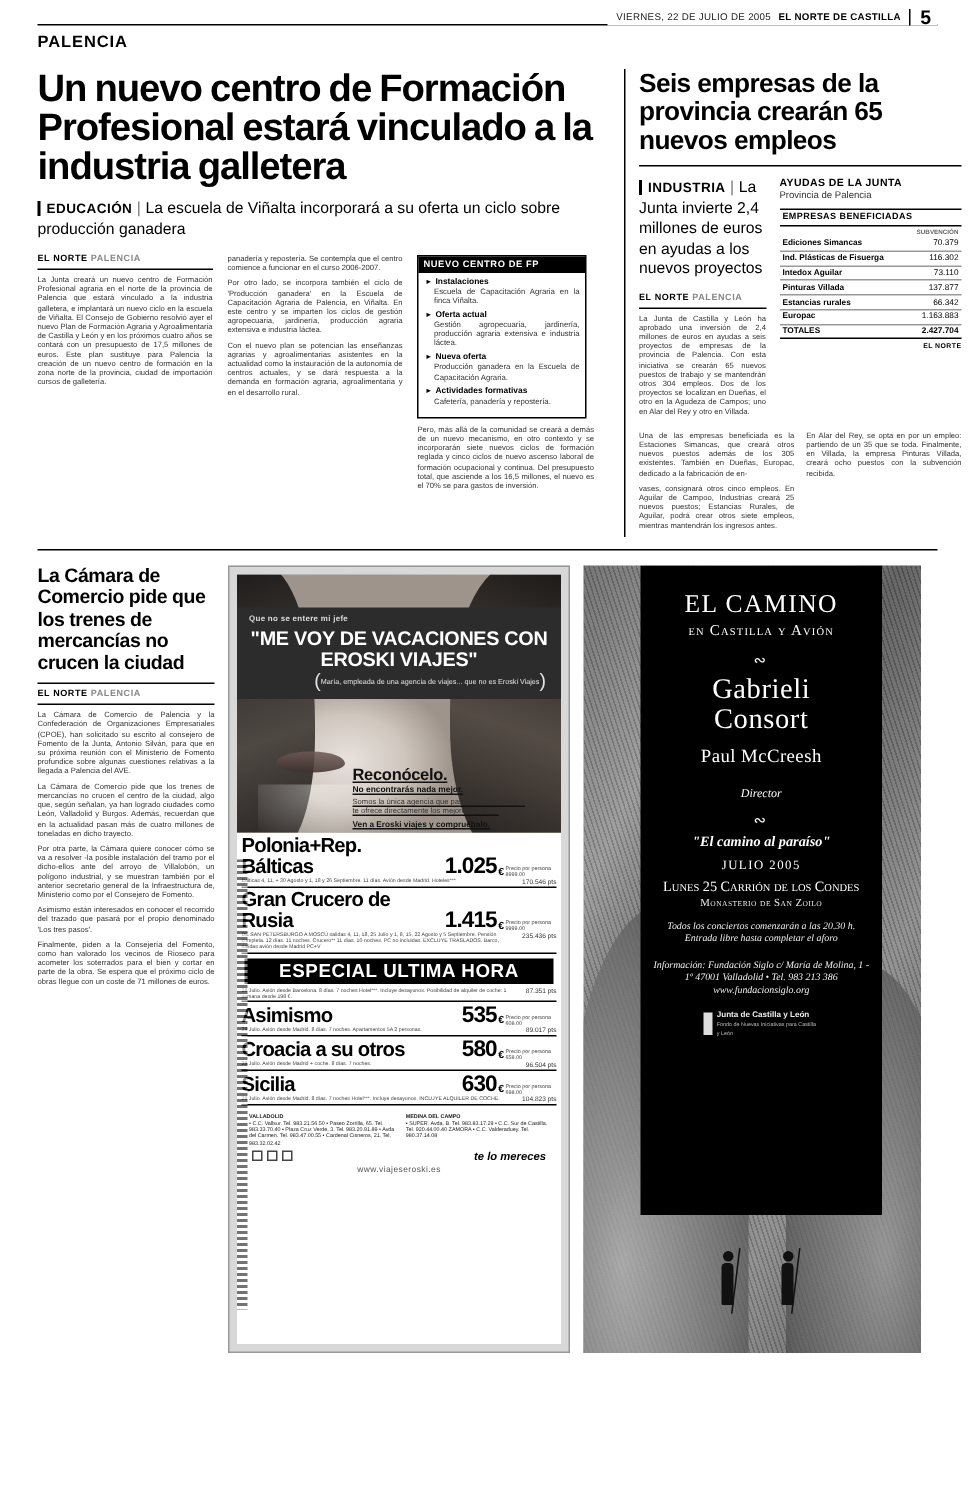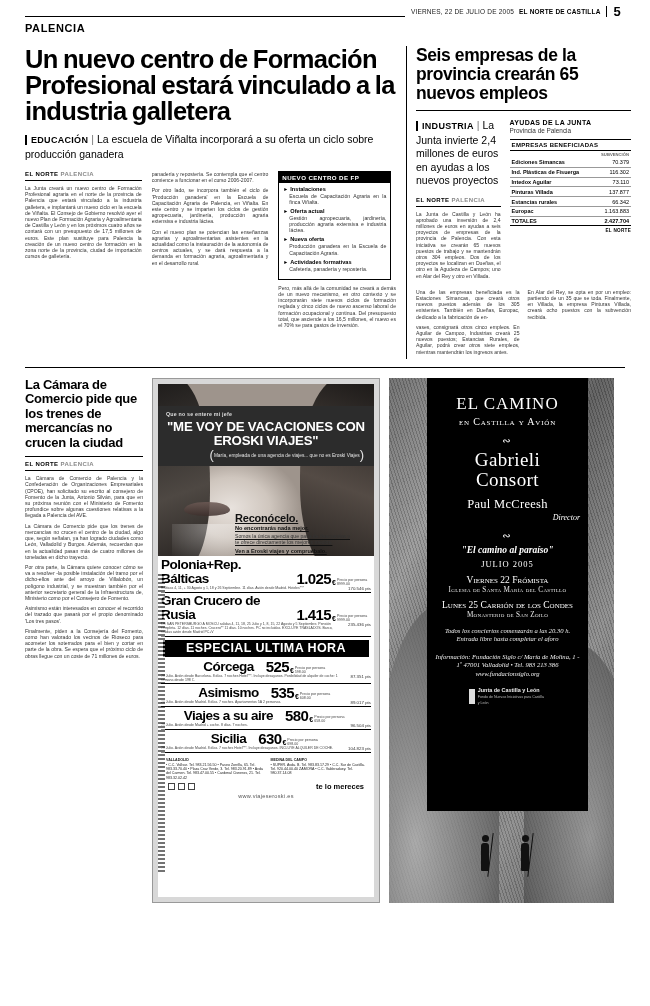--- a/index.html
+++ b/index.html
@@ -142,21 +142,21 @@
   .er-attrib .par { font-size:13px; vertical-align:-2px; }
 
   .er-recon { position:absolute; right:21px; top:128px; width:118px; color:#111;text-decoration:underline; }
   .er-recon-h { font-size:11px; font-weight:bold; letter-spacing:-.2px; }
   .er-recon-s { font-size:5.6px; font-weight:bold; margin-top:1px; }
   .er-recon-p { font-size:5.1px; line-height:6.2px; color:#333; margin-top:2px; }
   .er-recon-c { font-size:5.5px; font-weight:bold; margin-top:3px; }
 
   .er-offers { margin-top:2px; padding:0 3px; }
   .offer { border-bottom:1px solid #000; padding-bottom:1px; margin-bottom:1px; }
-  .offer-row { display:flex; align-items:flex-end; justify-content:center;gap:12px; }
+  .offer-row { display:flex; align-items:flex-end; justify-content:space-between;gap:12px; }
   .offer-name { font-size:13.5px; font-weight:bold; letter-spacing:-.5px; line-height:14px; }
   .offer-price-wrap { display:flex; align-items:flex-end; gap:1px; }
   .offer-price { font-size:15px; font-weight:bold; letter-spacing:-.6px; line-height:15px; }
   .offer-eur { font-size:7px; font-weight:bold; }
   .offer-note { font-size:3.6px; line-height:4px; color:#444; width:34px; text-align:left; }
   .offer-fine { display:flex; justify-content:space-between; gap:4px; }
   .offer-cond { font-size:3.5px; line-height:4.3px; color:#444; flex:1; }
   .offer-pts { font-size:4.4px; color:#333; white-space:nowrap; }
 
   .er-special {
@@ -174,21 +174,21 @@
   .er-logo {
     margin:4px 6px 0 6px; background:#1a1a1a; border-radius:4px;
     display:flex; align-items:center; padding:3px 6px; gap:5px;
   }
   .er-logo-mark { width:17px; height:17px; background:#fff; border-radius:3px; position:relative; }
   .er-logo-mark:after{ content:""; position:absolute; left:3px; top:3px; width:11px; height:11px;
     background:#1a1a1a; border-radius:50% 0 50% 50%; }
   .er-logo-word { color:#fff; font-size:16px; font-weight:bold; letter-spacing:.6px; }
   .er-logo-slash { color:#fff; font-size:17px; font-weight:bold; margin:0 1px; }
   .er-logo-viajes { color:#fff; font-size:17px; font-style:italic; font-weight:bold; letter-spacing:-.3px; }
-  .er-tag { text-align:right; font-size:7.5px; font-weight:bold; margin:2px 10px 0 0; }
+  .er-tag { text-align:right; font-size:7.5px; font-style:italic; font-weight:bold; margin:2px 10px 0 0; }
   .er-url { text-align:center; font-size:5.6px; color:#555; letter-spacing:.3px; margin-top:3px; }
   .er-icons { display:flex; gap:3px; padding-left:10px; margin-top:-8px; }
   .er-icon { width:7px; height:7px; border:.5px solid #444; font-size:4px; }
 
   
   .camino {
     width:225px; height:525px; position:relative; overflow:hidden;
     background:
       linear-gradient(115deg,#6e6e6e 0%,#9a9a9a 22%,#5d5d5d 45%,#8e8e8e 70%,#4f4f4f 100%);
   }
@@ -219,21 +219,21 @@
     background:#000; color:#fff; text-align:center;
     font-family:"Liberation Serif", serif;
     padding:16px 8px 8px 8px;
   }
   .cam-t1 { font-size:17px; letter-spacing:1px; font-variant:small-caps; font-weight:normal; }
   .cam-t2 { font-size:10px; letter-spacing:.8px; font-variant:small-caps; margin-top:2px; }
   .cam-orn { font-size:10px; margin:8px 0 4px 0; letter-spacing:2px; }
   .cam-g1 { font-size:19px; line-height:20px; letter-spacing:.4px; }
   .cam-g2 { font-size:19px; line-height:20px; letter-spacing:.4px; }
   .cam-dir { font-size:12.5px; margin-top:7px; letter-spacing:.3px;font-family:Liberation Serif, serif; }
-  .cam-dir-role { font-size:8px; font-style:italic; margin-top:1px;text-align:right; }
+  .cam-dir-role { font-size:8px; font-style:italic; margin-top:12px; }
   .cam-prog { font-size:9.5px; font-style:italic; font-weight:bold; margin-top:4px; }
   .cam-month { font-size:8.5px; letter-spacing:1px; margin-top:4px; font-variant:small-caps;text-align:center; }
   .cam-date { font-size:9.5px; margin-top:6px; font-variant:small-caps; }
   .cam-place { font-size:7.2px; font-variant:small-caps; letter-spacing:.3px; margin-top:1px; color:#e8e8e8; }
   .cam-note { font-size:6.6px; font-style:italic; line-height:8.5px; margin-top:8px; color:#eee; }
   .cam-info { font-size:6.6px; font-style:italic; line-height:8.4px; margin-top:9px; color:#f0f0f0; }
   .cam-logo {
     margin:9px auto 0 auto; width:78px; background:#000;
     display:flex; align-items:center; gap:3px; justify-content:center;
   }
@@ -249,21 +249,21 @@
   <div class="masthead">
     <div class="masthead-rule"></div>
     <div class="masthead-info">
       <span class="masthead-date">VIERNES, 22 DE JULIO DE 2005</span>
       <span class="masthead-paper">EL NORTE DE CASTILLA</span>
       <span class="masthead-page">5</span>
     </div>
     <div class="section-name">PALENCIA</div>
   </div>
 
-  <div style="display:flex; gap:10px;">
+  <div style="display:flex; gap:20px;">
 
     <div style="width:371px;" class="story-top">
       <h1 class="head-main">Un nuevo centro de Formación Profesional estará vinculado a la industria galletera</h1>
       <div class="standfirst">
         <span class="kicker">EDUCACIÓN</span><span class="kicker-end">|</span><span>La escuela de Viñalta incorporará a su oferta un ciclo sobre producción ganadera</span>
       </div>
 
       <div class="top-cols">
         <div class="top-col">
           <div class="byline">
@@ -480,28 +480,20 @@
             </div>
             <div class="offer-fine">
               <span class="offer-cond">DE SAN PETERSBURGO A MOSCÚ salidas 4, 11, 18, 25 Julio y 1, 8, 15, 22 Agosto y 5 Septiembre. Pensión completa. 12 días. 11 noches. Crucero** 11 días. 10 noches. PC no incluidas. EXCLUYE TRASLADOS. Barco, salidas avión desde Madrid PC+V</span>
               <span class="offer-pts">235.436 pts</span>
             </div>
           </div>
 
           <div class="er-special">ESPECIAL ULTIMA HORA</div>
 
           <div class="offer">
-            <div class="offer-row">
-              <div class="offer-name">Córcega</div>
-              <div class="offer-price-wrap">
-                <span class="offer-price">525</span>
-                <span class="offer-eur">€</span>
-                <span class="offer-note">Precio por persona 598.00</span>
-              </div>
-            </div>
             <div class="offer-fine">
               <span class="offer-cond">28 Julio. Avión desde Barcelona. 8 días. 7 noches Hotel***. Incluye desayunos. Posibilidad de alquiler de coche: 1 semana desde 198 €.</span>
               <span class="offer-pts">87.351 pts</span>
             </div>
           </div>
 
           <div class="offer">
             <div class="offer-row">
               <div class="offer-name">Asimismo</div>
               <div class="offer-price-wrap">
@@ -511,21 +503,21 @@
               </div>
             </div>
             <div class="offer-fine">
               <span class="offer-cond">28 Julio. Avión desde Madrid. 8 días. 7 noches. Apartamentos 5A 2 personas.</span>
               <span class="offer-pts">89.017 pts</span>
             </div>
           </div>
 
           <div class="offer">
             <div class="offer-row">
-              <div class="offer-name">Viajes a su aire</div>
+              <div class="offer-name">Croacia a su otros</div>
               <div class="offer-price-wrap">
                 <span class="offer-price">580</span>
                 <span class="offer-eur">€</span>
                 <span class="offer-note">Precio por persona 658.00</span>
               </div>
             </div>
             <div class="offer-fine">
               <span class="offer-cond">28 Julio. Avión desde Madrid + coche. 8 días. 7 noches.</span>
               <span class="offer-pts">96.504 pts</span>
             </div>
@@ -589,24 +581,20 @@
         <div class="cam-orn">∾</div>
         <div class="cam-g1">Gabrieli</div>
         <div class="cam-g2">Consort</div>
         <div class="cam-dir">Paul McCreesh</div>
         <div class="cam-dir-role">Director</div>
         <div class="cam-orn">∾</div>
         <div class="cam-prog">"El camino al paraíso"</div>
         <div class="cam-month">JULIO 2005</div>
 
         <div>
-          <div class="cam-date">Viernes 22 Frómista</div>
-          <div class="cam-place">Iglesia de Santa María del Castillo</div>
-        </div>
-        <div>
           <div class="cam-date">Lunes 25 Carrión de los Condes</div>
           <div class="cam-place">Monasterio de San Zoilo</div>
         </div>
 
         <div class="cam-note">Todos los conciertos comenzarán a las 20.30 h. Entrada libre hasta completar el aforo</div>
         <div class="cam-info">Información: Fundación Siglo c/ María de Molina, 1 - 1º 47001 Valladolid • Tel. 983 213 386 www.fundacionsiglo.org</div>
 
         <div class="cam-logo">
           <span class="cam-logo-shield"></span>
           <span class="cam-logo-txt">

